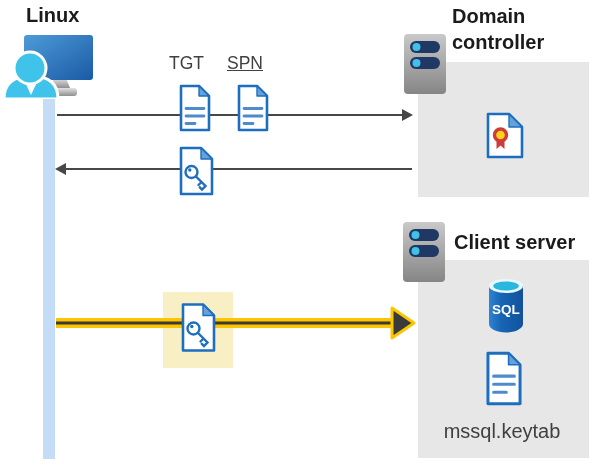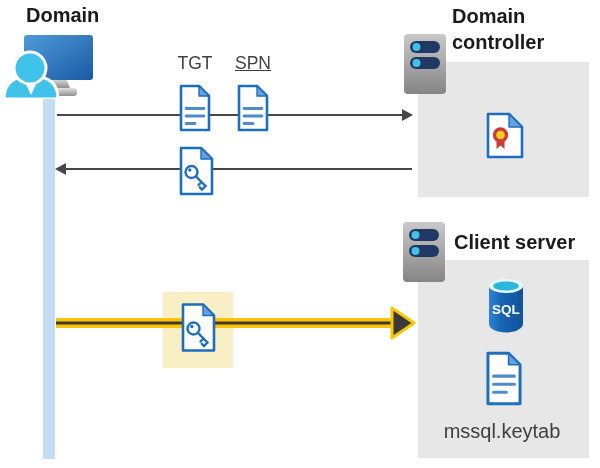--- a/index.html
+++ b/index.html
@@ -1,20 +1,20 @@
 <!DOCTYPE html>
 <html><head>
 <meta charset="utf-8">
 <style>
   html,body{margin:0;padding:0;background:#fff;}
   .canvas{position:relative;width:600px;height:468px;background:#ffffff;overflow:hidden;
           font-family:"Liberation Sans",sans-serif;}
   .abs{position:absolute;}
   .title{font-weight:700;color:#1b1b1b;font-size:20px;line-height:26px;}
-  .ticket-label{font-size:17.5px;color:#404040;text-align:center;}
+  .ticket-label{font-size:17.5px;color:#404040;text-align:left;}
   .panel{background:#e7e7e7;}
   .lifeline{background:#c5dcf7;}
   .hline{background:#474747;height:2px;}
   .head-right{width:0;height:0;border-top:6px solid transparent;border-bottom:6px solid transparent;
               border-left:11px solid #474747;}
   .head-left{width:0;height:0;border-top:6px solid transparent;border-bottom:6px solid transparent;
              border-right:11px solid #474747;}
   .highlight{background:#f9efc4;}
   .keytab-label{font-size:20px;color:#3f3f3f;text-align:center;}
   svg{display:block;}
@@ -35,21 +35,21 @@
 
   <div class="abs hline" style="left:64px;top:168px;width:348px;"></div>
   <div class="abs head-left" style="left:55px;top:163px;"></div>
 
   <svg class="abs" style="left:56px;top:305px;" width="360" height="36" viewBox="0 0 360 36">
     <rect x="0" y="13" width="338" height="10" fill="#fdc500"></rect>
     <rect x="0" y="16.5" width="338" height="3" fill="#3a3a3a"></rect>
     <polygon points="336,3 336,33 358,18" fill="#3a3a3a" stroke="#fdc500" stroke-width="3" stroke-linejoin="round"></polygon>
   </svg>
 
-  <div class="abs title" style="left:26px;top:2px;">Domain</div>
+  <div class="abs title" style="left:26px;top:2px;">Linux</div>
 
   <svg class="abs" style="left:0;top:33px;" width="104" height="66" viewBox="0 0 104 66">
     <defs>
       <linearGradient id="gMon" x1="0" y1="0" x2="1" y2="1">
         <stop offset="0" stop-color="#4e9bd8"></stop>
           <stop offset="1" stop-color="#1a5aa5"></stop>
       </linearGradient>
       <linearGradient id="gStand" x1="0" y1="0" x2="0" y2="1">
         <stop offset="0" stop-color="#e3e3e3"></stop>
           <stop offset="1" stop-color="#8f8f8f"></stop>

